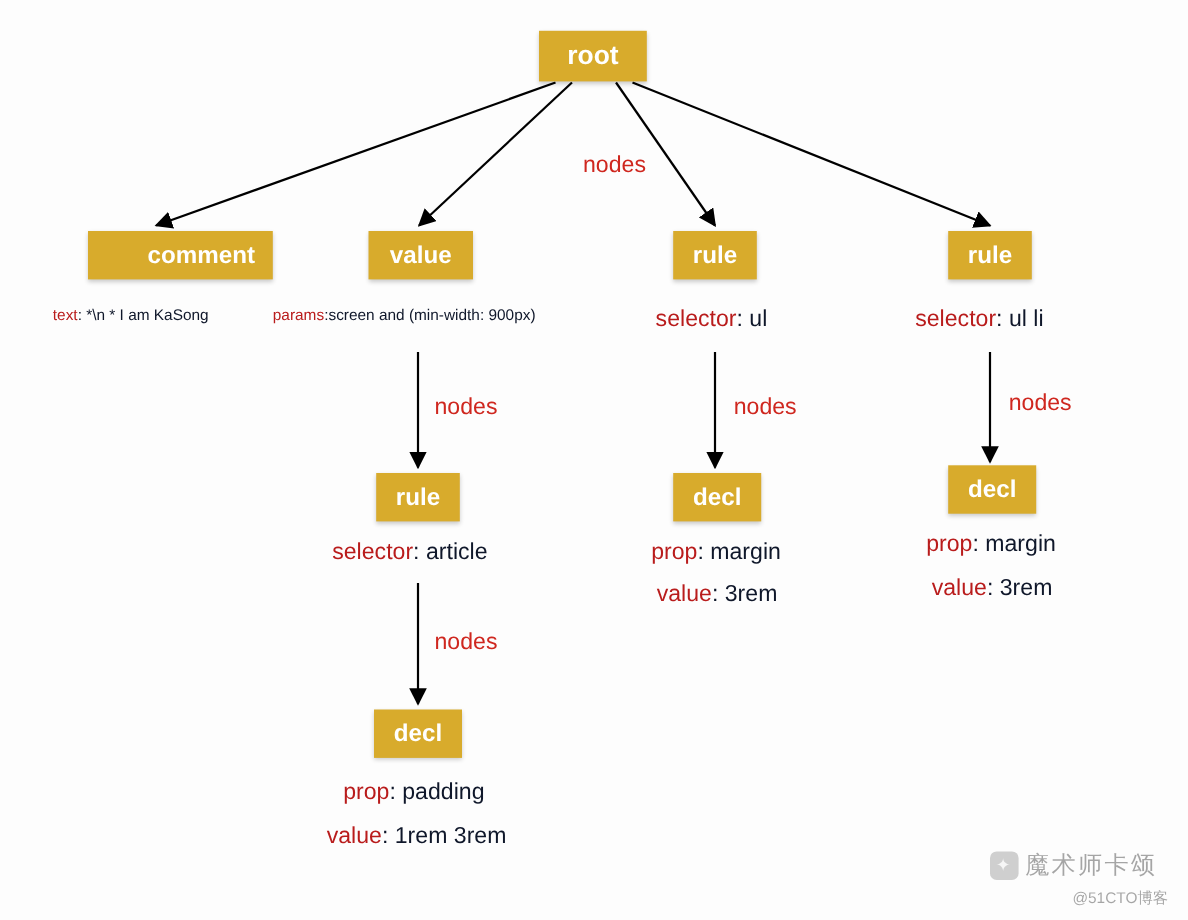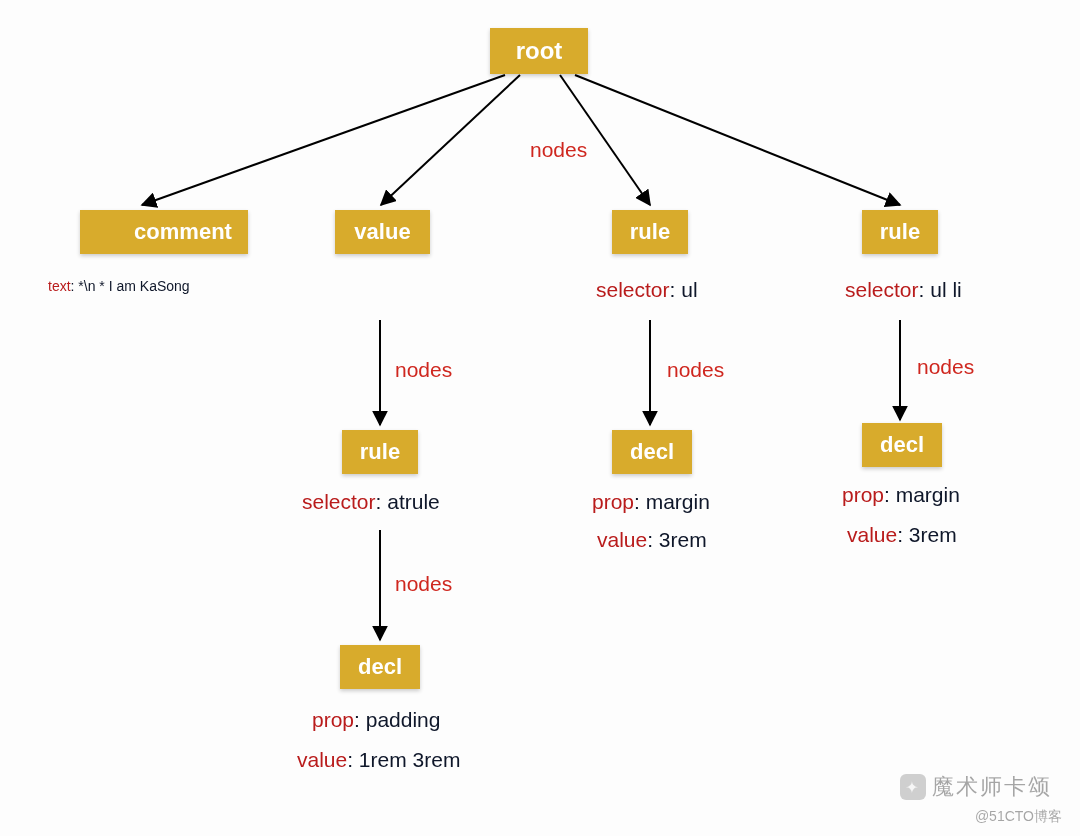--- a/index.html
+++ b/index.html
@@ -109,44 +109,47 @@
   <div class="node" style="left:80px; top:210px; width:130px; height:44px; font-size:22px;padding-left:38px;">
     <span>comment</span>
   </div>
   <div class="ann small" style="left:48px; top:278px;">
     <span class="k">text</span><span class="v">: *\n * I am KaSong</span>
   </div>
 
   <div class="node" style="left:335px; top:210px; width:95px; height:44px; font-size:22px;">
     <span>value</span>
   </div>
+  <div class="ann small" style="left:248px; top:278px;">
+    <span class="k">params</span><span class="v">:screen and (min-width: 900px)</span>
+  </div>
 
   <div class="node" style="left:612px; top:210px; width:76px; height:44px; font-size:22px;">
     <span>rule</span>
   </div>
   <div class="ann" style="left:596px; top:278px;">
     <span class="k">selector</span><span class="v">: ul</span>
   </div>
 
   <div class="node" style="left:862px; top:210px; width:76px; height:44px; font-size:22px;">
     <span>rule</span>
   </div>
-  <div class="ann" style="left:832px; top:278px;margin-left:13px;">
+  <div class="ann" style="left:832px; top:278px;">
     <span class="k">selector</span><span class="v">: ul li</span>
   </div>
 
   <div class="lbl" style="left:395px; top:358px;">nodes</div>
   <div class="lbl" style="left:667px; top:358px;">nodes</div>
   <div class="lbl" style="left:917px; top:355px;">nodes</div>
 
   <div class="node" style="left:342px; top:430px; width:76px; height:44px; font-size:22px;">
     <span>rule</span>
   </div>
   <div class="ann" style="left:302px; top:490px;">
-    <span class="k">selector</span><span class="v">: atrule</span>
+    <span class="k">selector</span><span class="v">: article</span>
   </div>
 
   <div class="node" style="left:612px; top:430px; width:80px; height:44px; font-size:22px;">
     <span>decl</span>
   </div>
   <div class="ann" style="left:592px; top:490px;">
     <span class="k">prop</span><span class="v">: margin</span>
   </div>
   <div class="ann" style="left:597px; top:528px;">
     <span class="k">value</span><span class="v">: 3rem</span>

